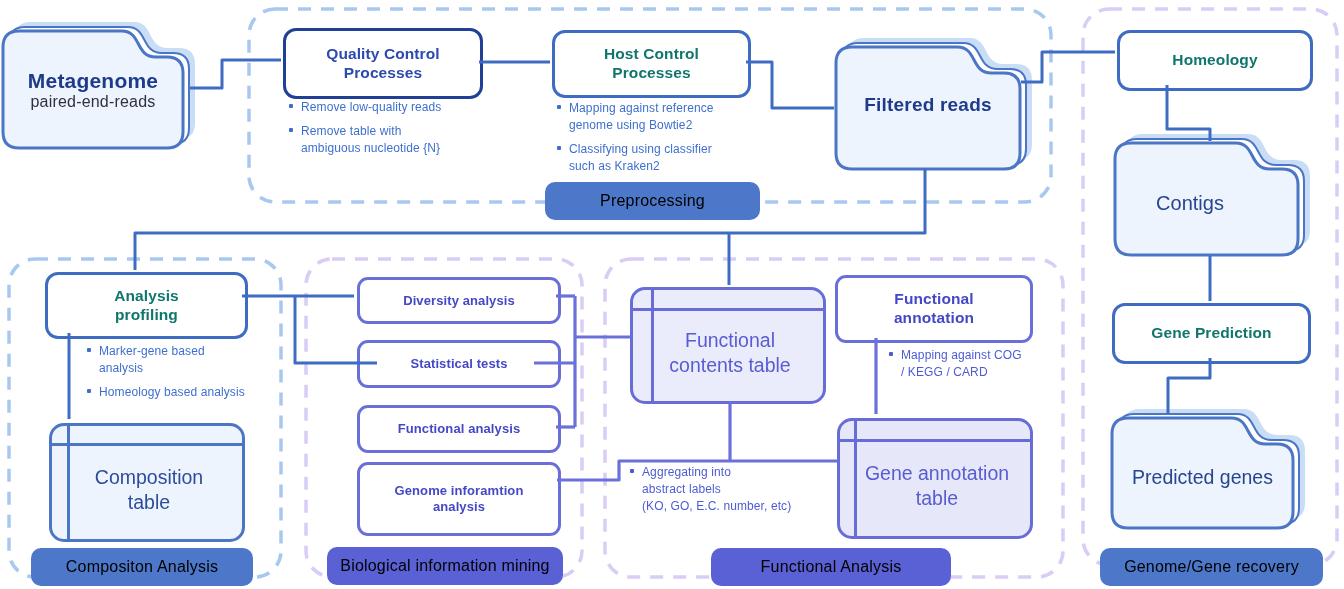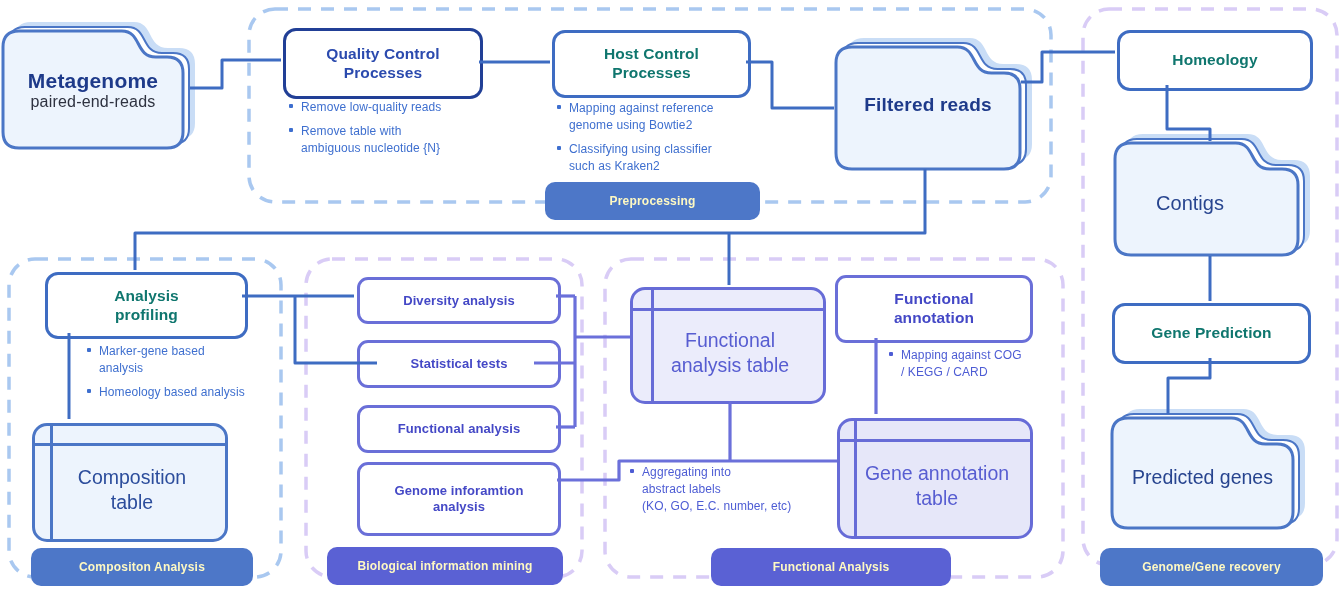--- a/index.html
+++ b/index.html
@@ -15,22 +15,22 @@
 
   .box{
     position:absolute;z-index:2;background:#ffffff;border:3px solid #3e6cc2;border-radius:13px;
     display:flex;align-items:center;justify-content:center;text-align:center;
     font-weight:bold;font-size:15.5px;line-height:1.22;color:#0f766e;letter-spacing:.1px;
   }
   .box.navy{border-color:#213f96;color:#2b4aae;}
   .box.purple{border-color:#6a6fd8;color:#4448c6;border-radius:11px;font-size:13px;}
 
   .badge{
-    position:absolute;z-index:4;height:38px;border-radius:10px;color:#fef9c3;
-    font-weight:bold;font-size:12px;display:flex;align-items:center;justify-content:center;
+    position:absolute;z-index:4;height:38px;border-radius:10px;color:#000000;
+    font-weight:normal;font-size:16px;display:flex;align-items:center;justify-content:center;
     letter-spacing:.2px;
   }
   .badge.blue{background:#4d77c8;}
   .badge.purple{background:#5a61d4;}
 
   .bullets{position:absolute;z-index:2;margin:0;padding:0;font-size:12px;font-weight:500;
     line-height:1.42;letter-spacing:.1px;}
   .bullets.blue{color:#3e6fcf;}
   .bullets.indigo{color:#4d5cd4;}
   .bullets li{list-style:none;position:relative;padding-left:13px;margin:0 0 7px 0;}
@@ -167,30 +167,30 @@
   </div>
 
   <div class="box purple" style="left:357px;top:462px;width:198px;height:68px">
     <span class="wrap-narrow" style="max-width:160px">Genome inforamtion analysis</span>
   </div>
 
   <div class="box purple" style="left:835px;top:275px;width:192px;height:62px;font-size:15.5px">
     <span class="wrap-narrow" style="max-width:110px">Functional annotation</span>
   </div>
 
-  <div class="ticon tblue" style="left:32px;top:423px;width:190px;height:113px">
+  <div class="ticon tblue" style="left:49px;top:423px;width:190px;height:113px">
     <div class="h" style="top:17px"></div>
     <div class="v" style="left:15px"></div>
     <span class="tlabel" style="max-width:140px">Composition table</span>
   </div>
 
   <div class="ticon tpurple" style="left:630px;top:287px;width:190px;height:111px">
     <div class="h" style="top:18px"></div>
     <div class="v" style="left:18px"></div>
-    <span class="tlabel" style="max-width:145px">Functional analysis table</span>
+    <span class="tlabel" style="max-width:145px">Functional contents table</span>
   </div>
 
   <div class="ticon tpurple deep" style="left:837px;top:418px;width:190px;height:115px">
     <div class="h" style="top:18px"></div>
     <div class="v" style="left:14px"></div>
     <span class="tlabel" style="max-width:155px">Gene annotation table</span>
   </div>
 
   <ul class="bullets blue" style="left:288px;top:99px;width:175px">
     <li>Remove low-quality reads</li>

